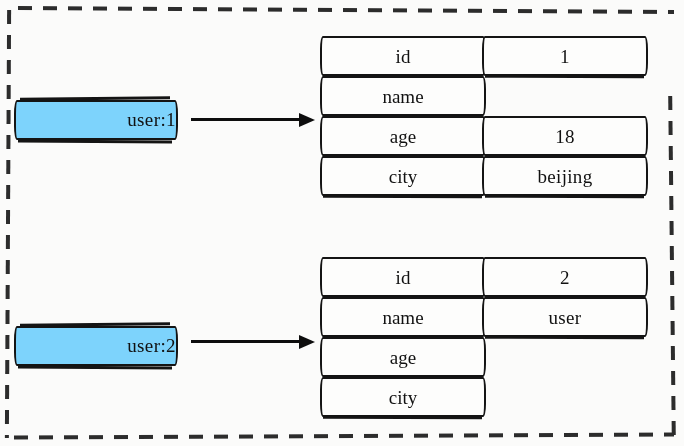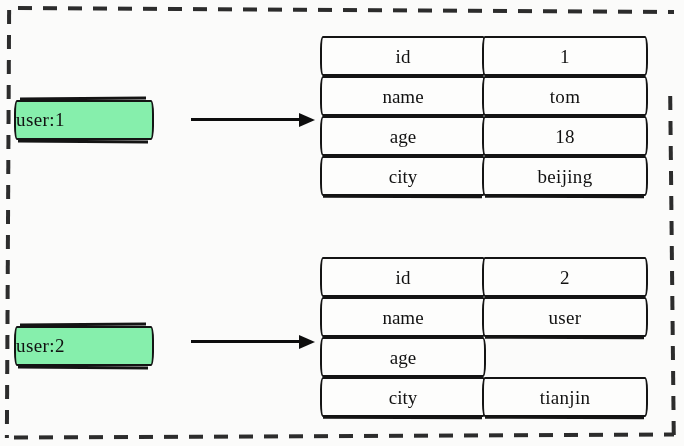--- a/index.html
+++ b/index.html
@@ -48,29 +48,29 @@
     transform: rotate(0.3deg);
   }
   #edge-right {
     left: 670px; top: 96px; width: 4px; height: 342px;
     transform: rotate(-0.6deg);
   }
 
   
   .key-box {
     position: absolute;
-    width: 140px;
+    width: 164px;
     height: 40px;
     box-sizing: border-box;
-    background: #86efac;
+    background: #7dd3fc;
     border: 2.5px solid #141414;
     border-radius: 3px / 14px;
     display: flex;
     align-items: center;
-    justify-content: flex-start;
+    justify-content: flex-end;
   }
   .key-box::before {
     
     content: "";
     position: absolute;
     left: 4px; right: 6px; top: -5px;
     height: 2.5px;
     background: #141414;
     transform: rotate(-0.5deg);
   }
@@ -187,23 +187,20 @@
         <span class="cell-text">id</span>
       </div>
       <div class="cell cell-value">
         <span class="cell-text">1</span>
       </div>
     </div>
     <div class="hash-row">
       <div class="cell cell-field">
         <span class="cell-text">name</span>
       </div>
-      <div class="cell cell-value">
-        <span class="cell-text">tom</span>
-      </div>
     </div>
     <div class="hash-row">
       <div class="cell cell-field">
         <span class="cell-text">age</span>
       </div>
       <div class="cell cell-value">
         <span class="cell-text">18</span>
       </div>
     </div>
     <div class="hash-row">
@@ -244,19 +241,16 @@
     </div>
     <div class="hash-row">
       <div class="cell cell-field">
         <span class="cell-text">age</span>
       </div>
     </div>
     <div class="hash-row">
       <div class="cell cell-field">
         <span class="cell-text">city</span>
       </div>
-      <div class="cell cell-value">
-        <span class="cell-text">tianjin</span>
-      </div>
     </div>
   </div>
 
 </div>
 
 </body></html>

